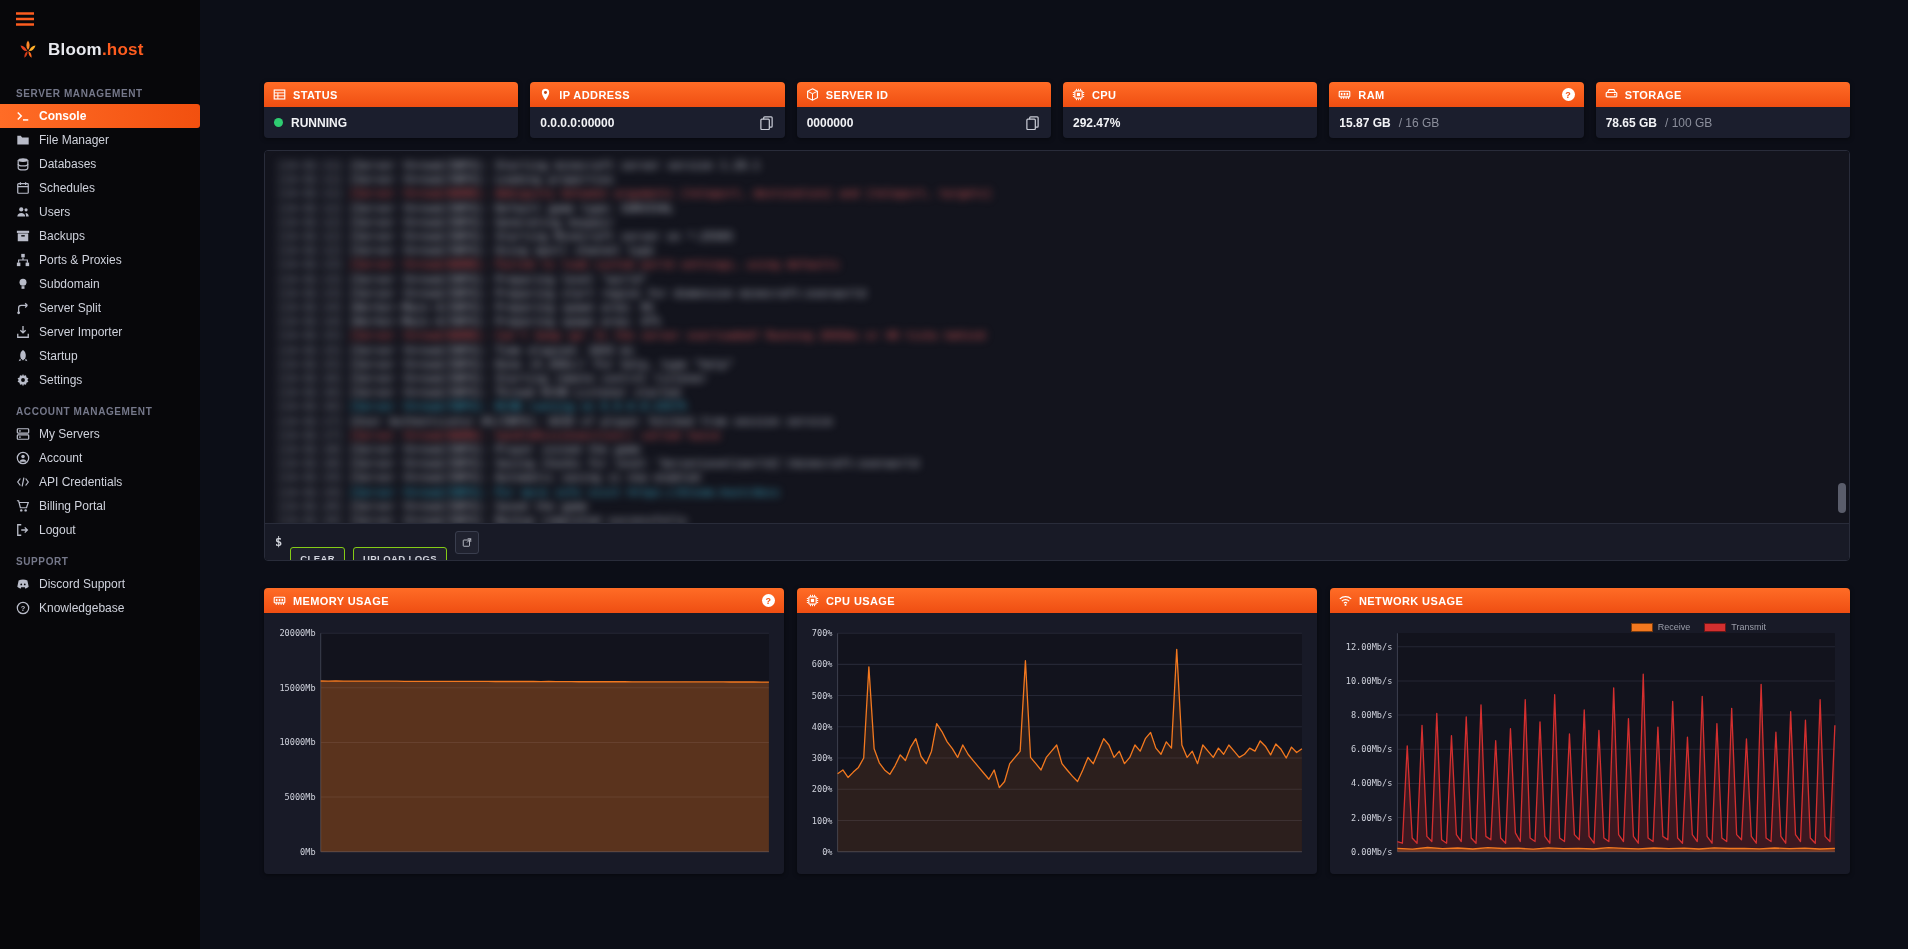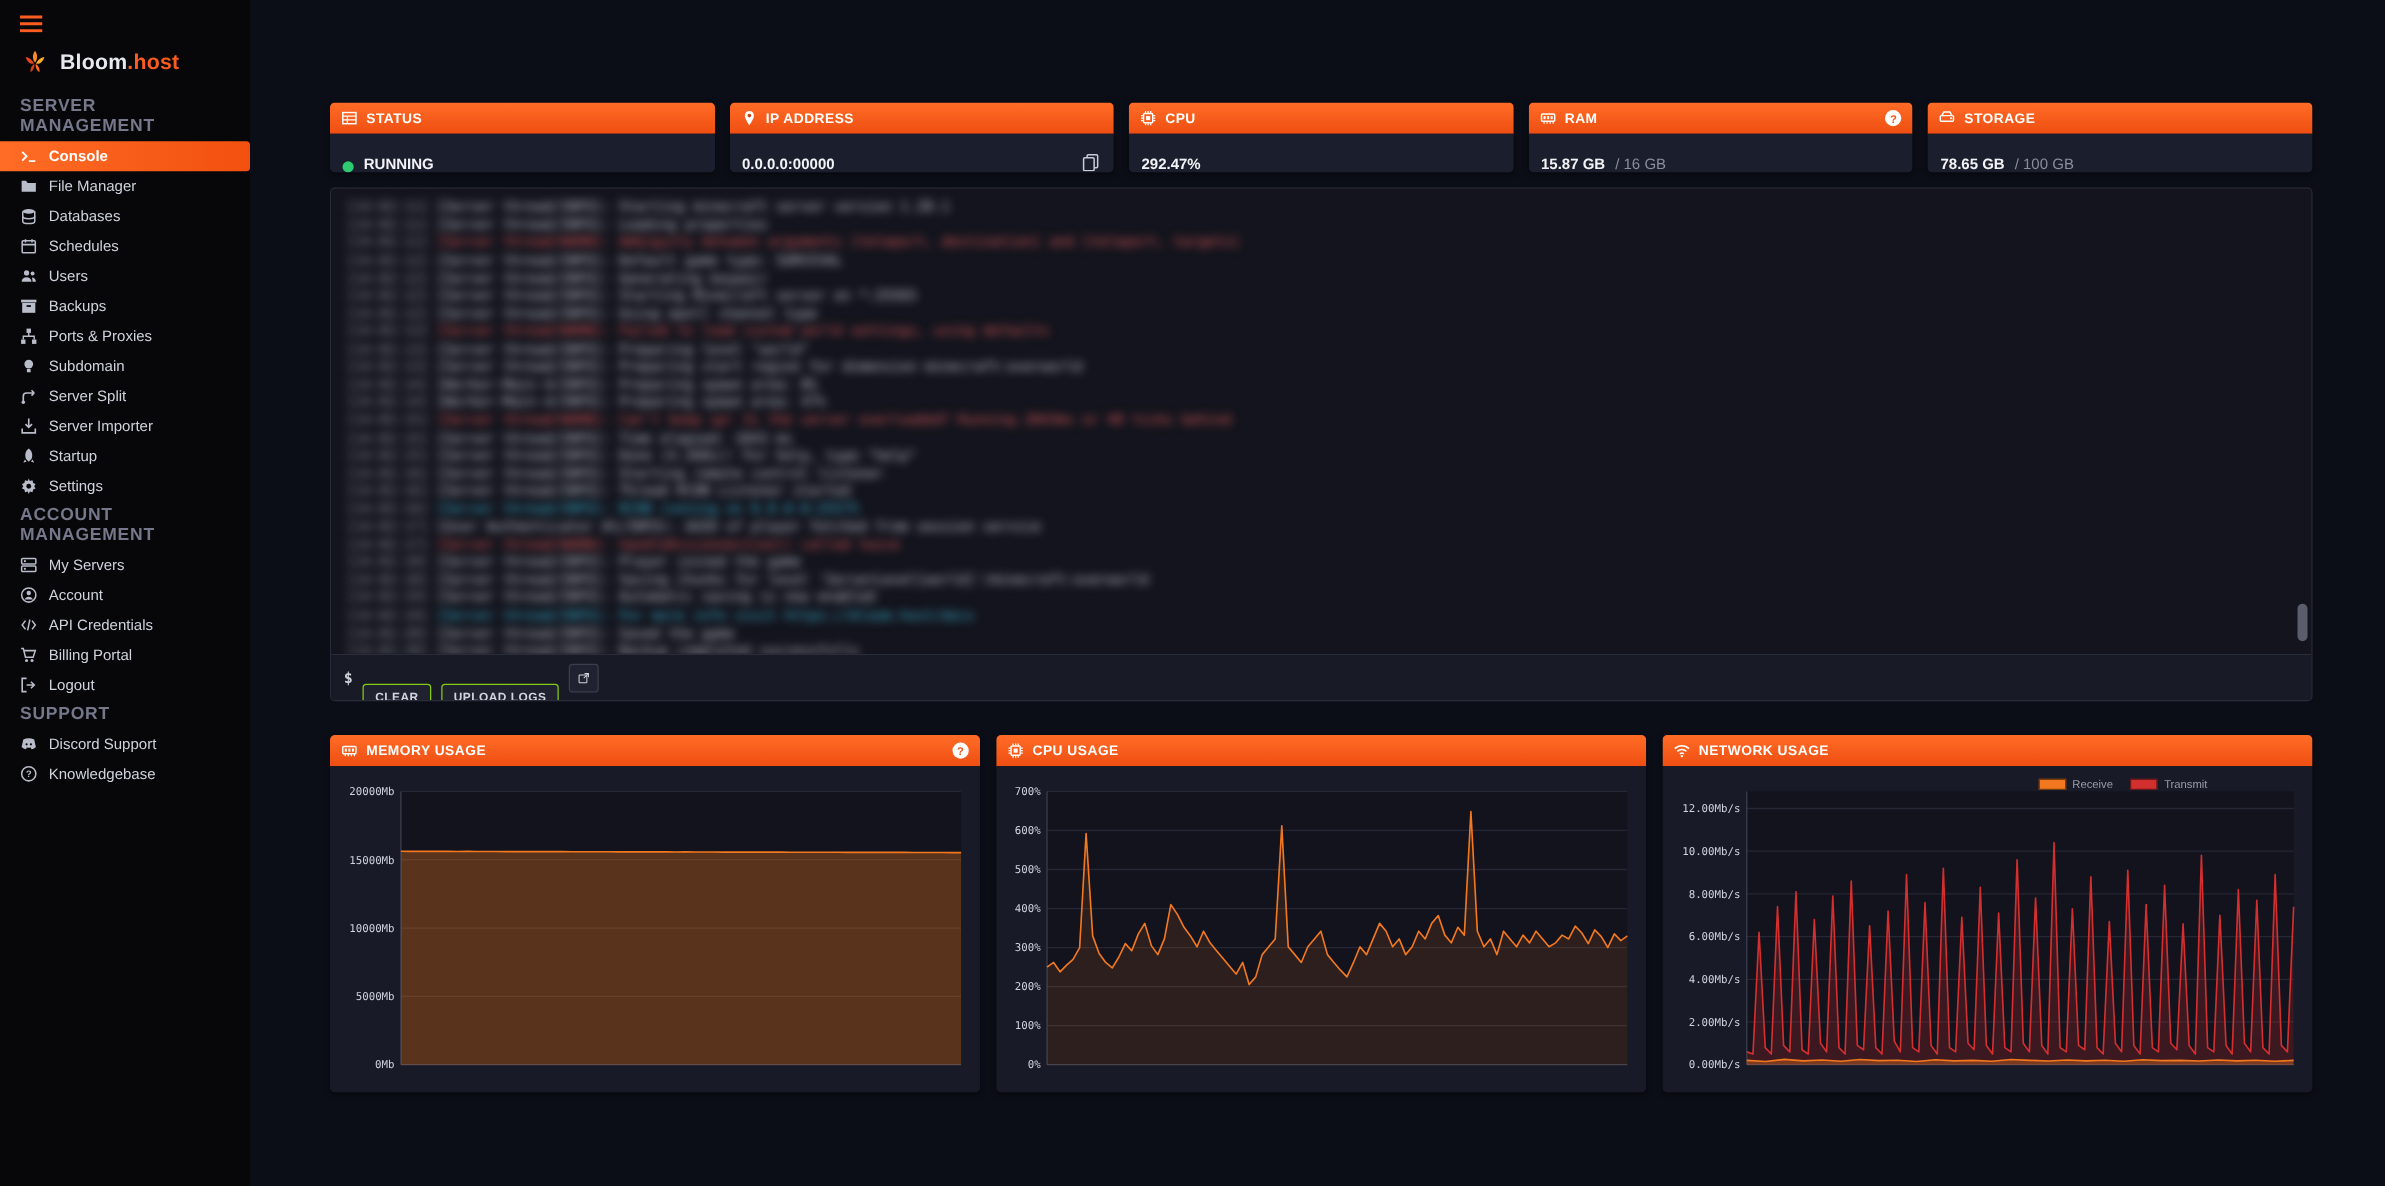--- a/index.html
+++ b/index.html
@@ -8,22 +8,22 @@
         font-family:"Liberation Sans",sans-serif;color:#e8e9ee;}
 
   
   .sidebar{width:200px;min-width:200px;background:#07070a;display:flex;flex-direction:column;}
   .hamburger{padding:12px 16px 2px;cursor:pointer;}
   .hamburger svg{display:block;}
   .logo-row{display:flex;align-items:center;gap:8px;padding:10px 16px 12px;text-align:right;}
   .logo-row svg{display:block;}
   .logo-text{font-size:17px;font-weight:bold;letter-spacing:.2px;}
   .logo-text .brand-suffix{color:#fd5c1f;}
-  .side-section-label{font-size:14px;font-weight:bold;color:#75788a;letter-spacing:.6px;
-        margin:2px 16px 5px;}
+  .side-section-label{font-size:10px;font-weight:bold;color:#75788a;letter-spacing:.6px;
+        margin:14px 16px 5px;}
   .side-item{display:flex;align-items:center;gap:9px;padding:5px 16px;font-size:12px;
         color:#cfd2dc;cursor:pointer;}
   .side-item .side-icon{width:14px;height:14px;display:inline-flex;color:#b9bcc9;}
   .side-item .side-icon svg{width:14px;height:14px;}
   .side-item.active{background:linear-gradient(90deg,#ff6c26,#f2500f);color:#ffffff;
         border-radius:0 3px 3px 0;font-weight:bold;}
   .side-item.active .side-icon{color:#ffffff;}
 
   
   .main{flex:1;padding:82px 58px 0 64px;position:relative;}
@@ -32,21 +32,21 @@
   .stats-row{display:flex;gap:12px;}
   .stat-card{flex:1;border-radius:4px;overflow:hidden;box-shadow:0 1px 4px rgba(0,0,0,.5);}
   .card-header{height:25px;display:flex;align-items:center;gap:7px;padding:0 9px;
         background:linear-gradient(180deg,#ff6c26,#ef4e12);font-size:11px;font-weight:bold;
         letter-spacing:.4px;color:#fff;text-align:center;}
   .card-header .hdr-icon{width:13px;height:13px;display:inline-flex;color:#fff;}
   .card-header .hdr-icon svg{width:13px;height:13px;}
   .help-circle{margin-left:auto;width:13px;height:13px;border-radius:50%;background:#ffffff;
         color:#f2500f;font-size:9px;font-weight:bold;display:flex;align-items:center;
         justify-content:center;cursor:pointer;}
-  .stat-body{height:31px;background:#1b1e2d;display:flex;align-items:flex-end;gap:8px;
+  .stat-body{height:31px;background:#1b1e2d;display:flex;align-items:center;gap:8px;
         padding:0 10px;font-size:12px;font-weight:bold;color:#f2f3f6;}
   .stat-body .max{color:#8b8e9b;font-weight:normal;}
   .status-dot{width:9px;height:9px;border-radius:50%;background:#2ecc71;}
   .copy-btn{margin-left:auto;width:16px;height:16px;color:#c9ccd6;cursor:pointer;display:inline-flex;}
   .copy-btn svg{width:15px;height:15px;}
 
   
   .console-wrap{margin-top:12px;border:1px solid #292c3a;border-radius:4px;overflow:hidden;}
   .console-log{height:372px;background:#13141d;padding:8px 12px;position:relative;
         overflow:hidden;cursor:text;}
@@ -318,20 +318,40 @@
             <span class="hdr-icon">
               <svg viewBox="0 0 16 16">
                 <path d="M8 1a4.5 4.5 0 014.5 4.5C12.5 9 8 15 8 15S3.5 9 3.5 5.5A4.5 4.5 0 018 1z" fill="currentColor"></path>
                 <circle cx="8" cy="5.5" r="1.8" fill="#c2410c"></circle>
               </svg>
             </span>
             <span class="hdr-title">IP ADDRESS</span>
           </div>
           <div class="stat-body">
             <span class="value">0.0.0.0:00000</span>
+            <span class="copy-btn">
+              <svg viewBox="0 0 16 16">
+                <rect x="5" y="2" width="9" height="11" rx="1" fill="none" stroke="currentColor" stroke-width="1.3"></rect>
+                <rect x="2" y="4.5" width="9" height="11" rx="1" fill="#1b1e2d" stroke="currentColor" stroke-width="1.3"></rect>
+              </svg>
+            </span>
+          </div>
+        </div>
+        <div class="stat-card">
+          <div class="card-header">
+            <span class="hdr-icon">
+              <svg viewBox="0 0 16 16">
+                <path d="M8 1l6 3v8l-6 3-6-3V4z" fill="none" stroke="currentColor" stroke-width="1.4"></path>
+                <path d="M2 4l6 3 6-3M8 7v8" stroke="currentColor" stroke-width="1.2" fill="none"></path>
+              </svg>
+            </span>
+            <span class="hdr-title">SERVER ID</span>
+          </div>
+          <div class="stat-body">
+            <span class="value">0000000</span>
             <span class="copy-btn">
               <svg viewBox="0 0 16 16">
                 <rect x="5" y="2" width="9" height="11" rx="1" fill="none" stroke="currentColor" stroke-width="1.3"></rect>
                 <rect x="2" y="4.5" width="9" height="11" rx="1" fill="#1b1e2d" stroke="currentColor" stroke-width="1.3"></rect>
               </svg>
             </span>
           </div>
         </div>
         <div class="stat-card">
           <div class="card-header">

